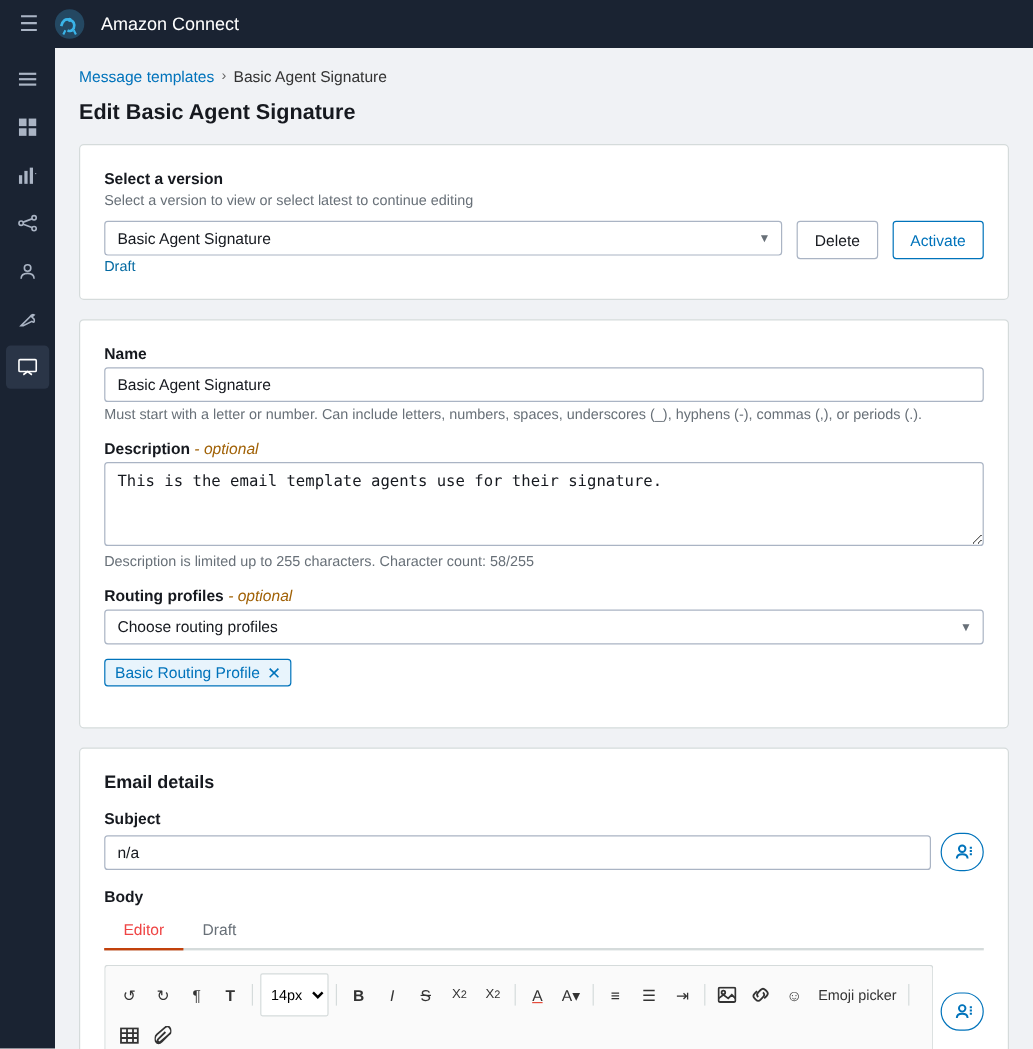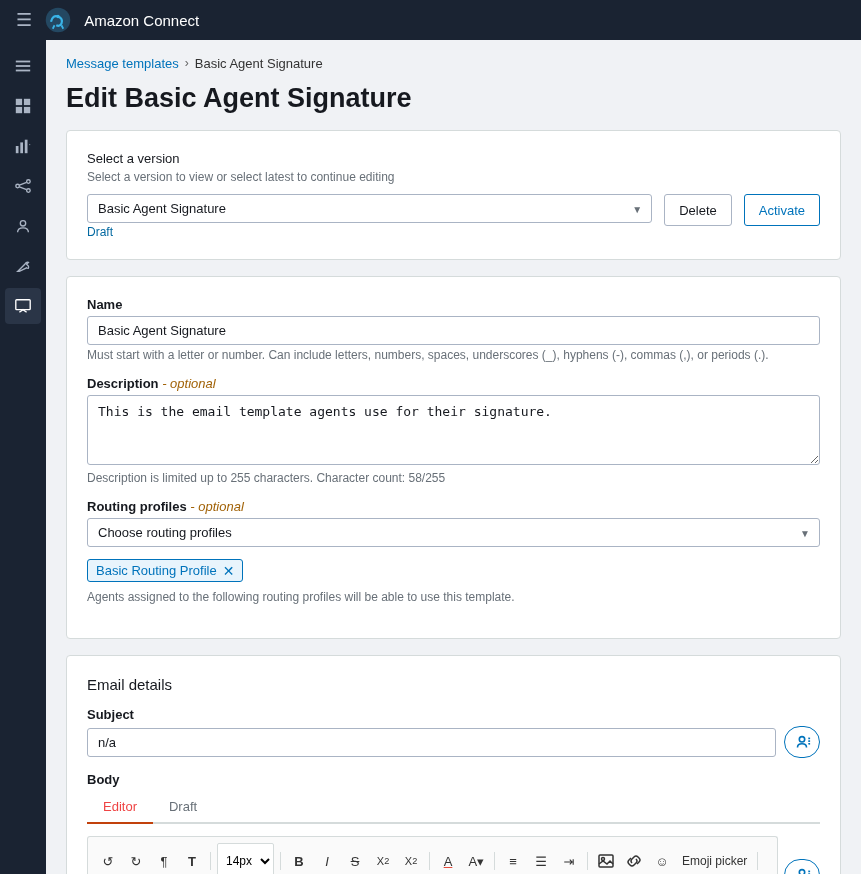--- a/index.html
+++ b/index.html
@@ -71,39 +71,39 @@
     .breadcrumb-link {
       color: #0073bb;
       cursor: pointer;
       text-decoration: none;
     }
     .breadcrumb-sep { color: #666; font-size: 12px; }
     .breadcrumb-current { color: #333; }
 
     
     .page-title {
-      font-size: 27px;
+      font-size: 18px;
       font-weight: 600;
       color: #16191f;
       margin-bottom: 16px;
     }
 
     
     .panel {
       background: #fff;
       border: 1px solid #d5dbdb;
       border-radius: 4px;
       padding: 20px;
       margin-bottom: 16px;
     }
 
     
     .section-label {
       font-size: 13px;
-      font-weight: 400;
+      font-weight: 700;
       color: #16191f;
       margin-bottom: 4px;
     }
     .section-sublabel {
       font-size: 12px;
       color: #687078;
       margin-bottom: 10px;
     }
 
     
@@ -438,21 +438,20 @@
           <select class="dropdown-select">
             <option value="" label="Choose routing profiles">Choose routing profiles</option>
           </select>
         </div>
         <div style="margin-top:6px;">
           <span class="routing-tag">
             <span>Basic Routing Profile</span>
             <span class="routing-tag-x">✕</span>
           </span>
         </div>
-        <div class="routing-agents-note">Agents assigned to the following routing profiles will be able to use this template.</div>
       </div>
     </div>
 
     <div class="panel">
       <div class="section-label" style="margin-bottom:14px;font-size:15px;">Email details</div>
 
       <div class="form-field">
         <div class="field-label">Subject</div>
         <div class="subject-row">
           <input type="text" class="text-input" value="n/a" style="">

